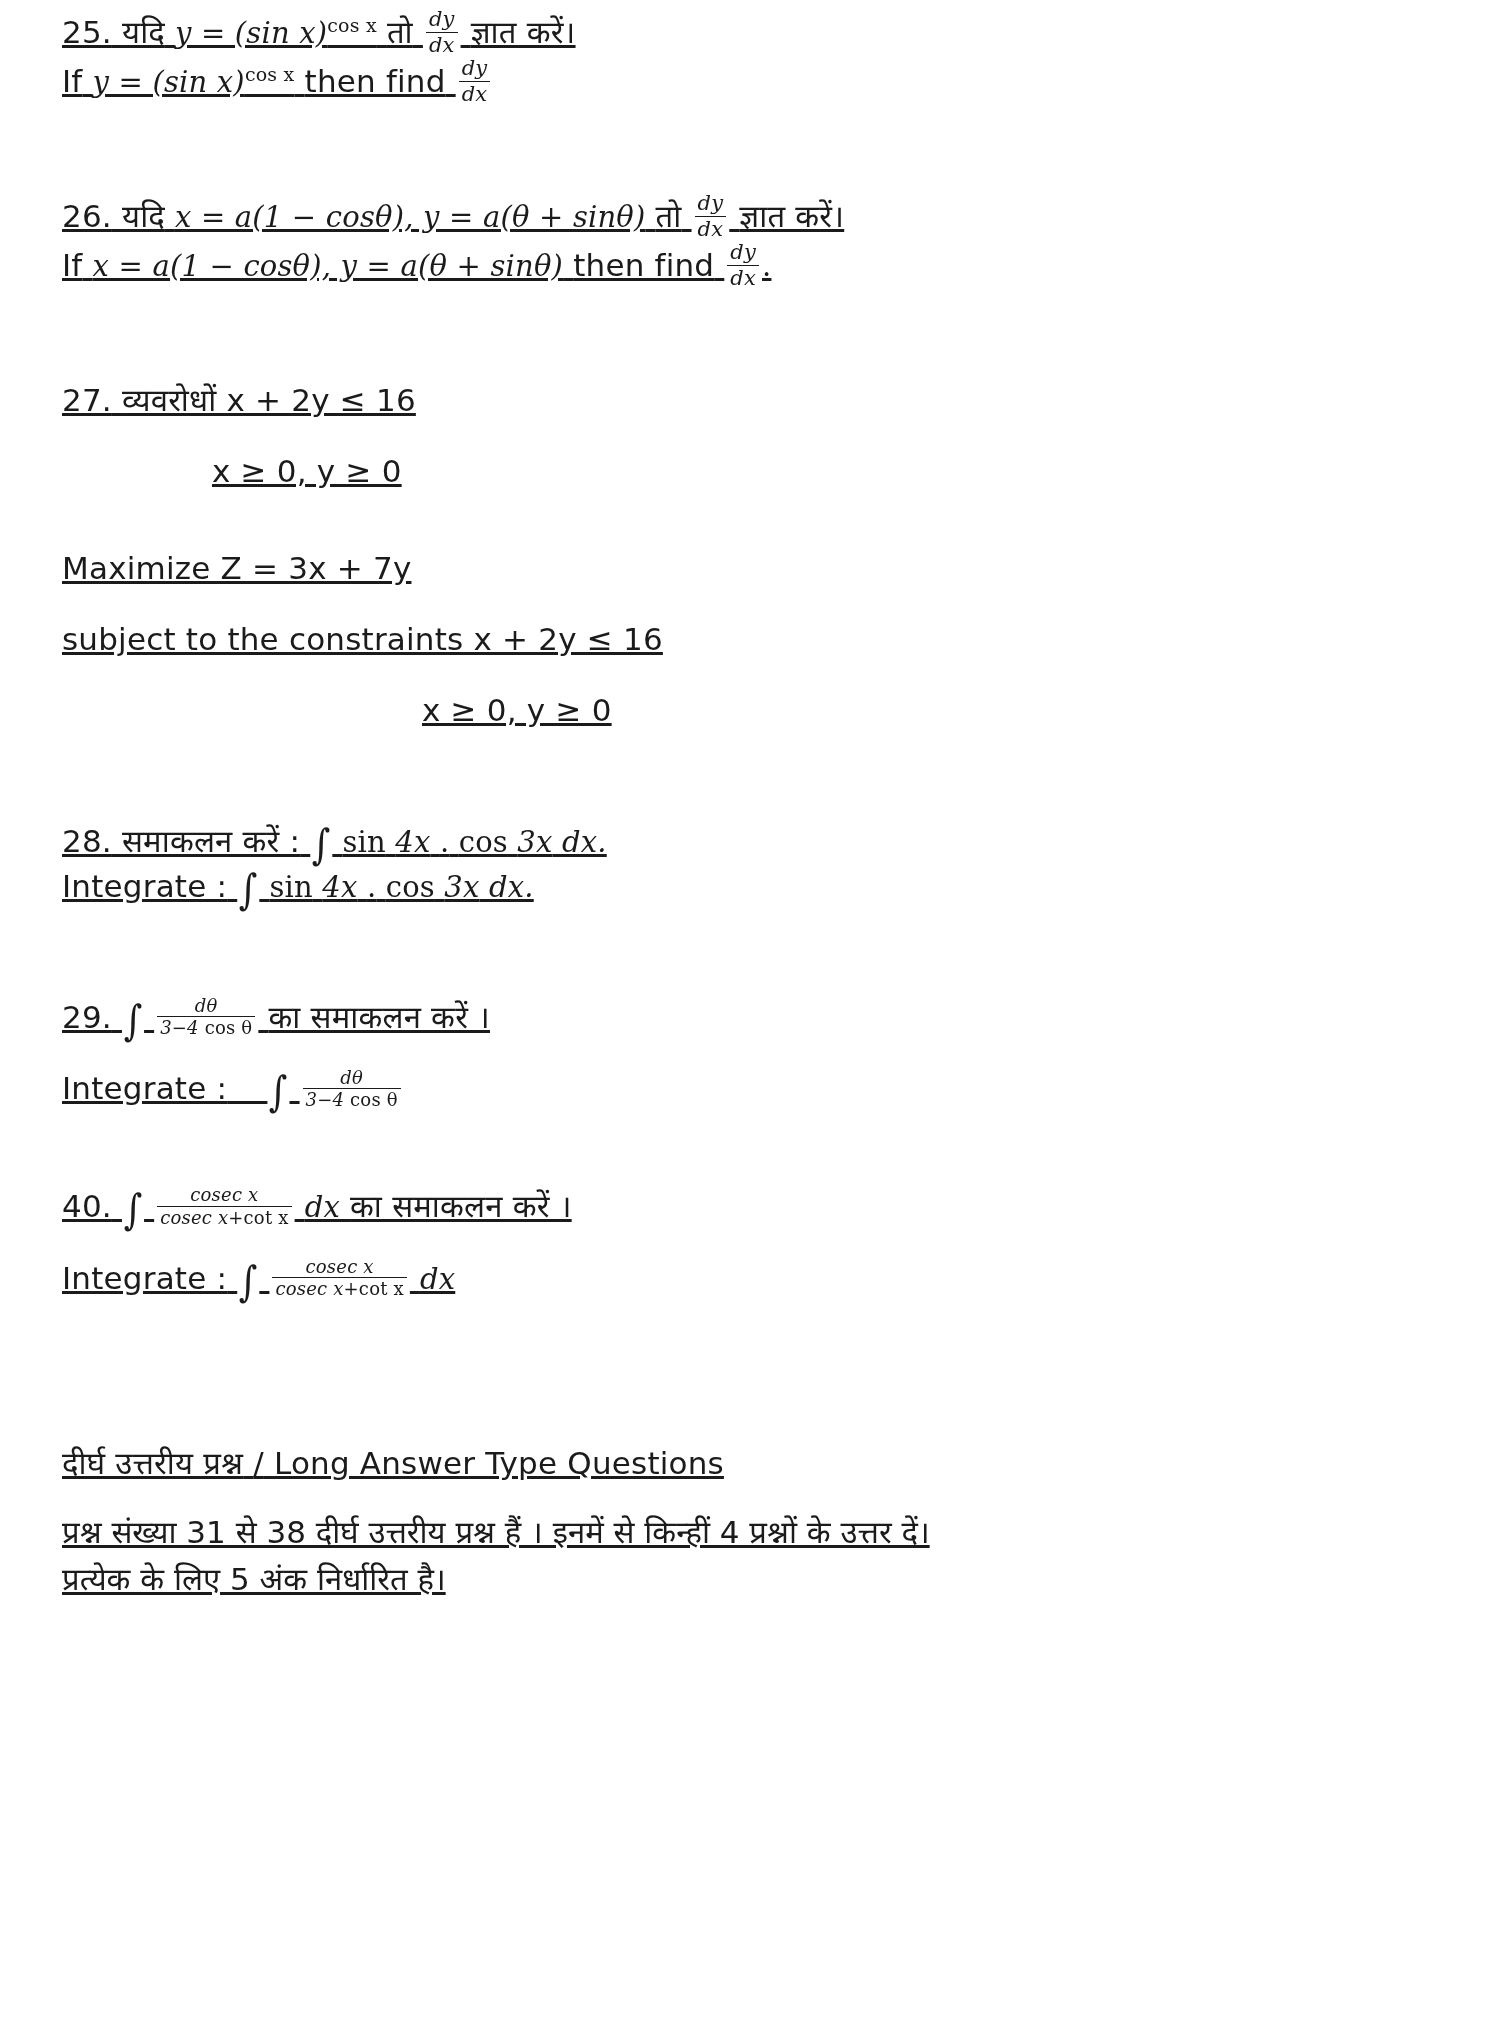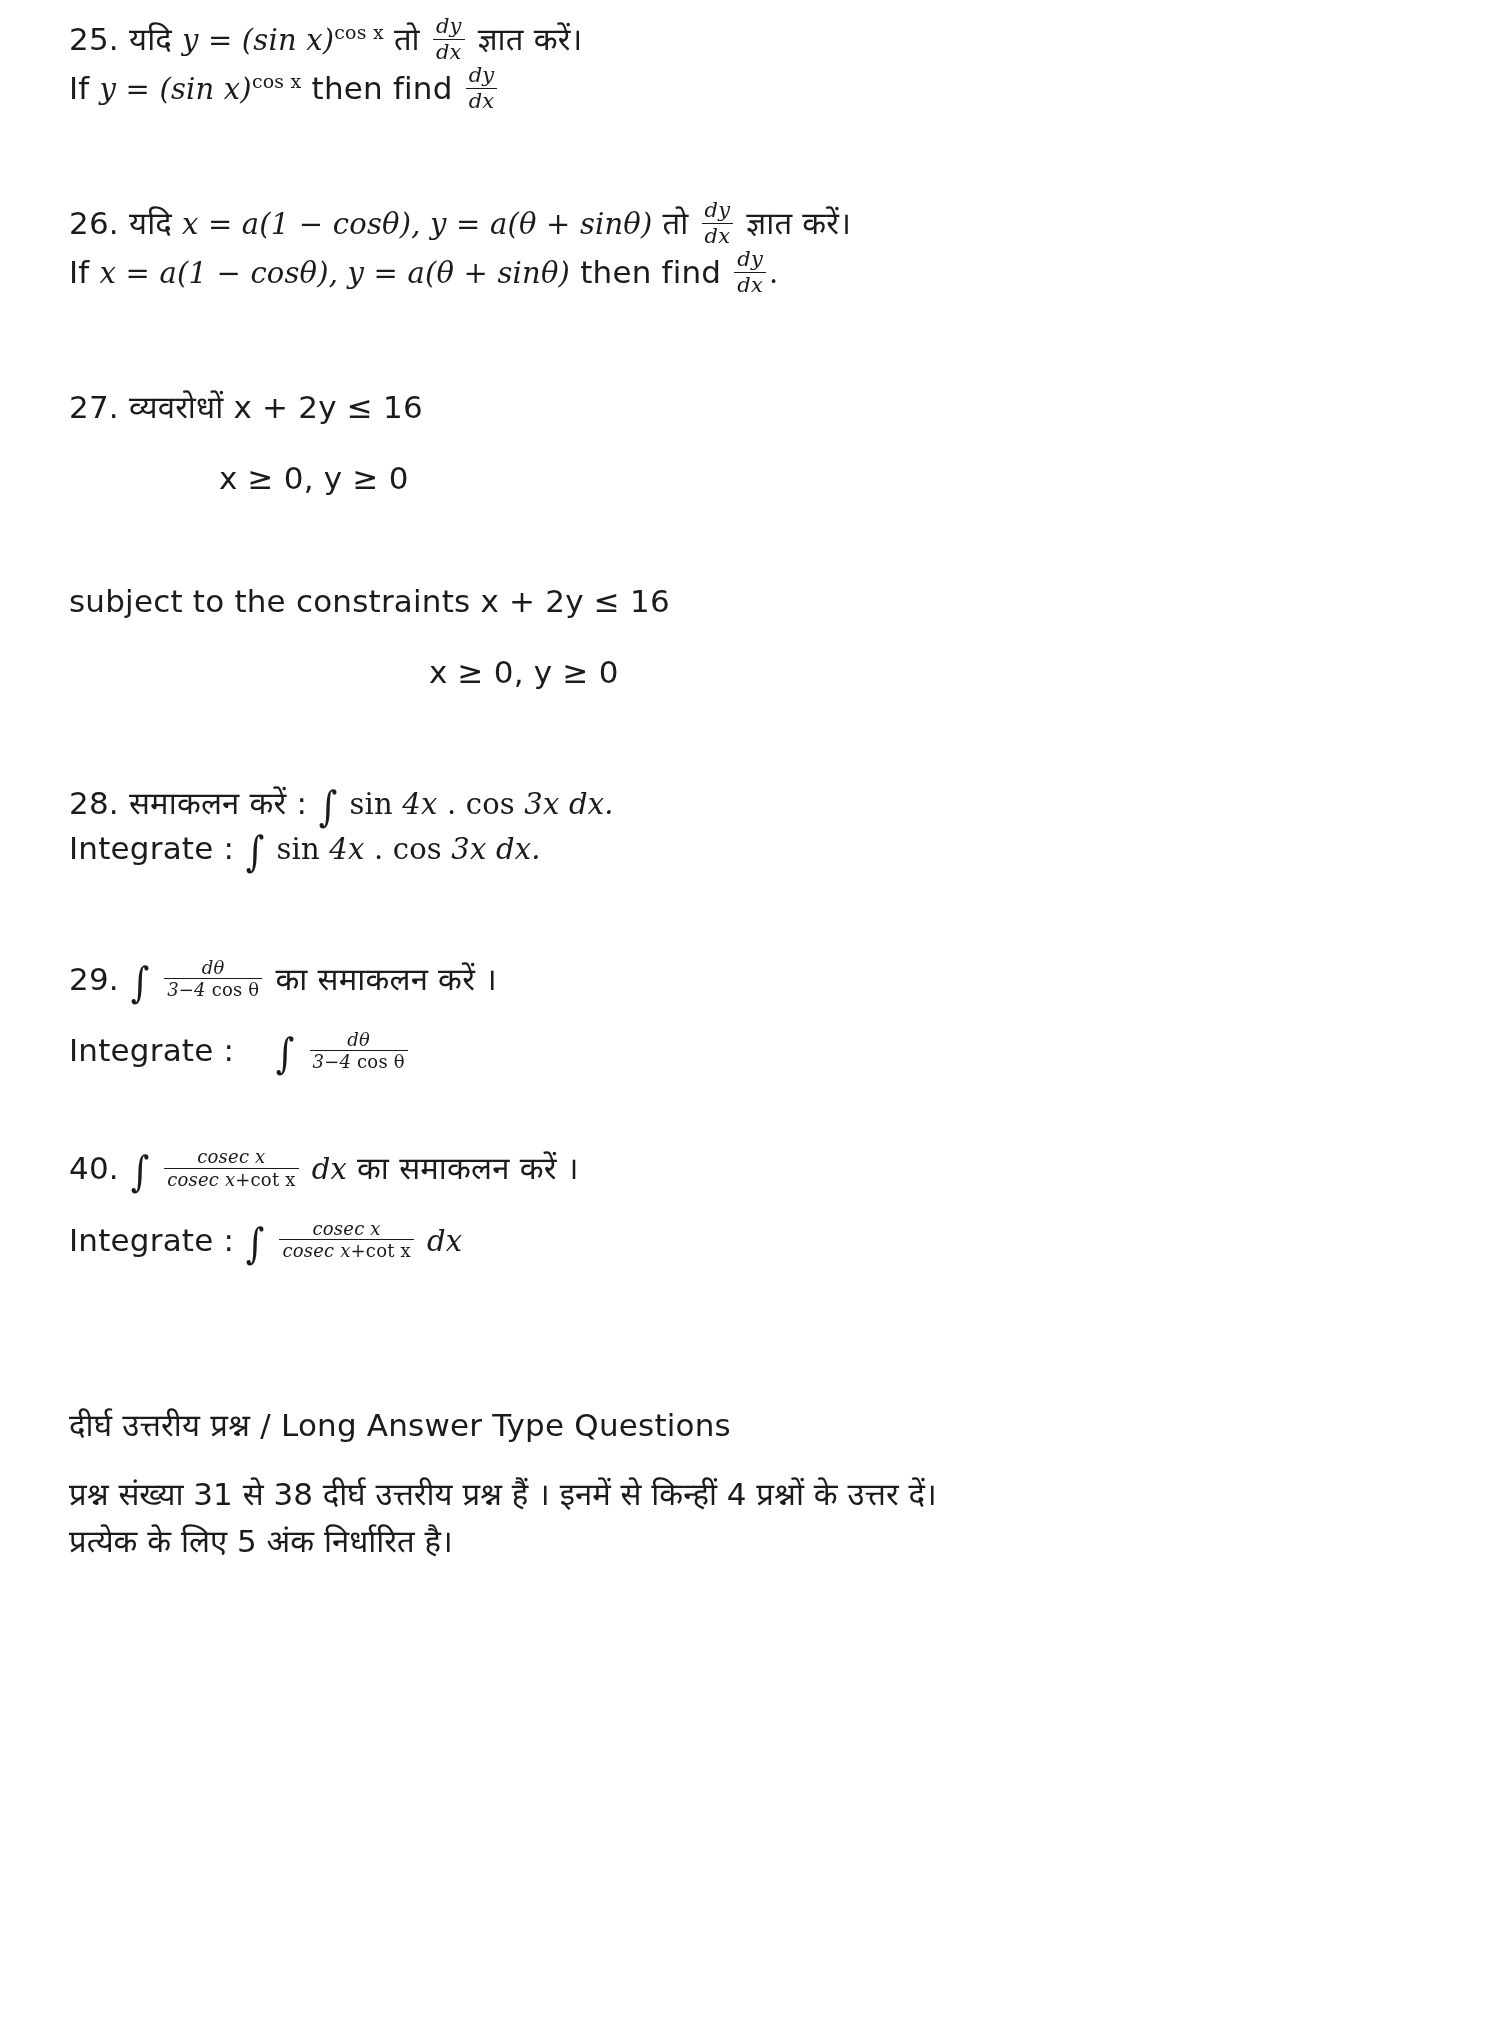--- a/index.html
+++ b/index.html
@@ -11,22 +11,23 @@
     width: 1505px;
     min-height: 2034px;
     font-family: "DejaVu Sans", sans-serif;
     color: #1b1b1b;
     -webkit-font-smoothing: antialiased;
   }
   .page {
     position: relative;
     width: 1505px;
     min-height: 2034px;
-    padding: 17px;
+    padding: 10px;
     box-sizing: border-box;
+    text-decoration: underline;
   }
   .content {
     padding: 0 55px 0 52px;
   }
   .q-block {
     margin-bottom: 0;
   }
   .line {
     display: block;
     line-height: 1.45;
@@ -157,20 +158,21 @@
 
     <div class="q-block">
       <div class="line hi">
         <span class="num">27.</span>
         <span>व्यवरोधों  x  +  2y  ≤  16</span>
       </div>
       <div class="gap-s"></div>
       <div class="line hi indent-1">x  ≥  0,  y  ≥  0</div>
       <div class="gap-s"></div>
       <div class="gap-s"></div>
+      <div class="line en">Maximize  Z  =  3x  +  7y</div>
       <div class="gap-s"></div>
       <div class="line en">subject to the constraints  x  +  2y  ≤  16</div>
       <div class="gap-s"></div>
       <div class="line en indent-2">x  ≥  0,  y  ≥  0</div>
     </div>
 
     <div class="gap-xl"></div>
 
     <div class="q-block">
       <div class="line hi">

